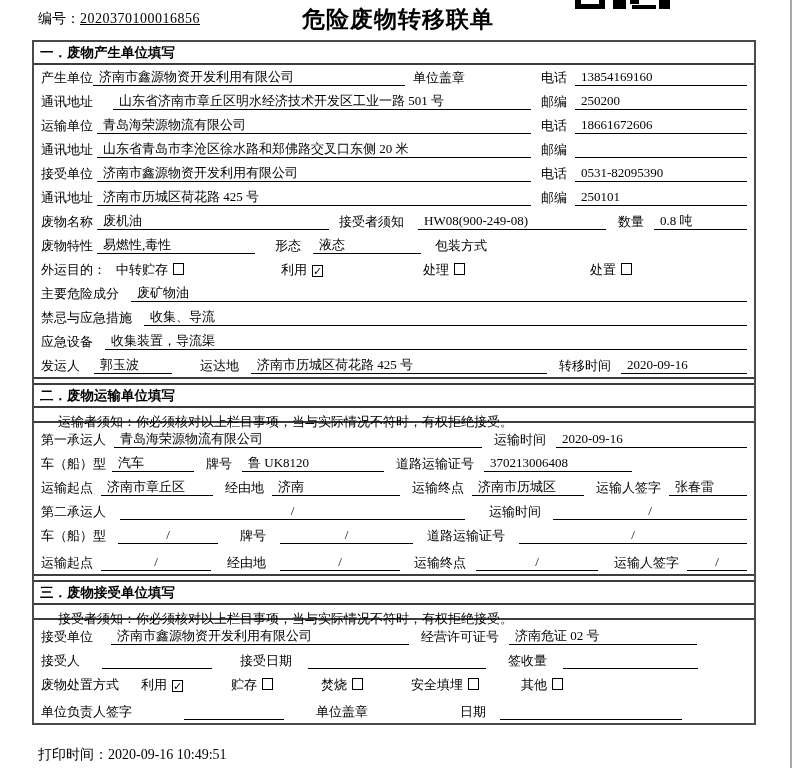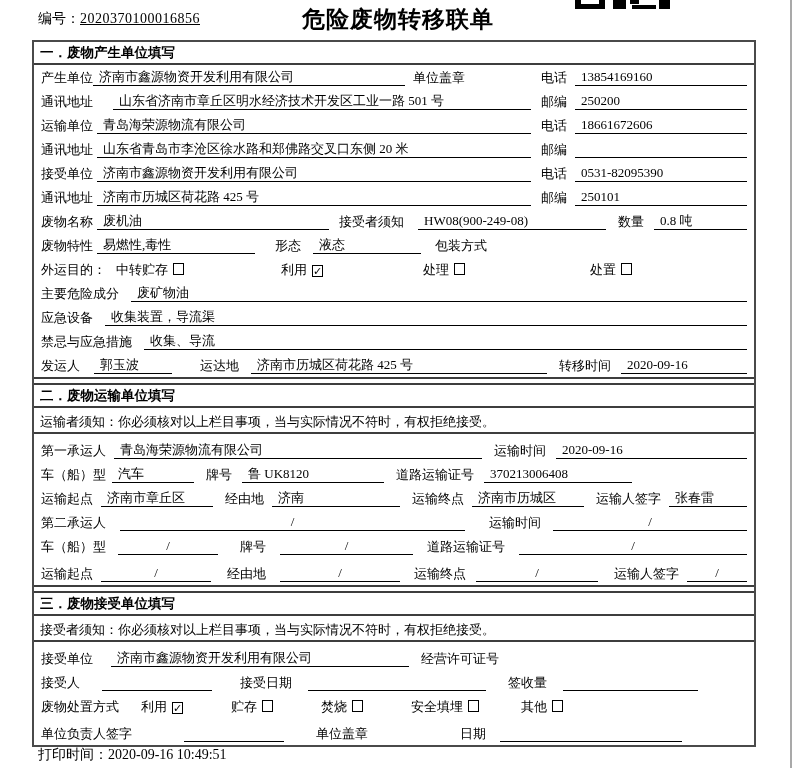--- a/index.html
+++ b/index.html
@@ -25,21 +25,21 @@
   .right-line { position:absolute; left:790px; top:0; width:2px; height:768px; background:#a9a9a9; }
 
   
   .form { position:absolute; left:32px; top:40px; width:724px;
     border:2px solid #4a4a4a; background:#fff; }
   .section { border-bottom:2px solid #3d3d3d; }
   .section.mid { margin-top:4px; border-top:2px solid #3d3d3d; }
   .section.last { margin-top:4px; border-top:2px solid #3d3d3d; border-bottom:none; }
   .sec-title { height:23px; line-height:22px; padding-left:6px;
     font-weight:bold; font-size:13.5px; border-bottom:2px solid #3d3d3d; }
-  .notice { height:26px; line-height:28px; padding-left:6px; font-size:13px;
+  .notice { height:15px; line-height:28px; padding-left:24px; font-size:13px;
     border-bottom:2px solid #3d3d3d; }
   .row { display:flex; align-items:flex-end; height:24px; padding:0 7px 3px 7px;
     font-size:13px; line-height:17px; }
   .lbl { white-space:nowrap; flex:none; }
   .u { border-bottom:1px solid #000; white-space:nowrap; padding:0 6px;
     flex:none; overflow:hidden; }
   .u.grow { flex:1 1 auto; }
   .u.center { text-align:center; }
   .mla { margin-left:auto; }
   .cb { display:inline-block; width:11px; height:12px; border:1px solid #000;
@@ -138,27 +138,27 @@
         <span class="opt" style="margin-left:100px"><span>处理</span><span class="cb"></span></span>
         <span class="opt" style="margin-left:125px"><span>处置</span><span class="cb"></span></span>
       </div>
 
       <div class="row">
         <span class="lbl">主要危险成分</span>
         <span class="u grow" style="margin-left:12px">废矿物油</span>
       </div>
 
       <div class="row">
+        <span class="lbl">禁忌与应急措施</span>
+        <span class="u grow" style="margin-left:12px">收集、导流</span>
+      </div>
+
+      <div class="row">
         <span class="lbl">应急设备</span>
         <span class="u grow" style="margin-left:12px">收集装置，导流渠</span>
-      </div>
-
-      <div class="row">
-        <span class="lbl">禁忌与应急措施</span>
-        <span class="u grow" style="margin-left:12px">收集、导流</span>
       </div>
 
       <div class="row">
         <span class="lbl">发运人</span>
         <span class="u" style="width:78px;margin-left:14px">郭玉波</span>
         <span class="lbl" style="margin-left:28px">运达地</span>
         <span class="u" style="width:296px;margin-left:12px">济南市历城区荷花路 425 号</span>
         <span class="lbl" style="margin-left:12px">转移时间</span>
         <span class="u grow" style="margin-left:10px">2020-09-16</span>
       </div>
@@ -224,20 +224,21 @@
     </div>
 
     <div class="section last">
       <div class="sec-title">三．废物接受单位填写</div>
       <div class="notice">接受者须知：你必须核对以上栏目事项，当与实际情况不符时，有权拒绝接受。</div>
 
       <div class="row" style="height:28px;padding-top:4px">
         <span class="lbl">接受单位</span>
         <span class="u" style="width:298px;margin-left:18px">济南市鑫源物资开发利用有限公司</span>
         <span class="lbl" style="margin-left:12px">经营许可证号</span>
+        <span class="u" style="width:188px;margin-left:10px">济南危证 02 号</span>
       </div>
 
       <div class="row">
         <span class="lbl">接受人</span>
         <span class="u" style="width:110px;margin-left:22px"></span>
         <span class="lbl" style="margin-left:28px">接受日期</span>
         <span class="u" style="width:178px;margin-left:16px"></span>
         <span class="lbl" style="margin-left:22px">签收量</span>
         <span class="u" style="width:135px;margin-left:16px"></span>
       </div>

